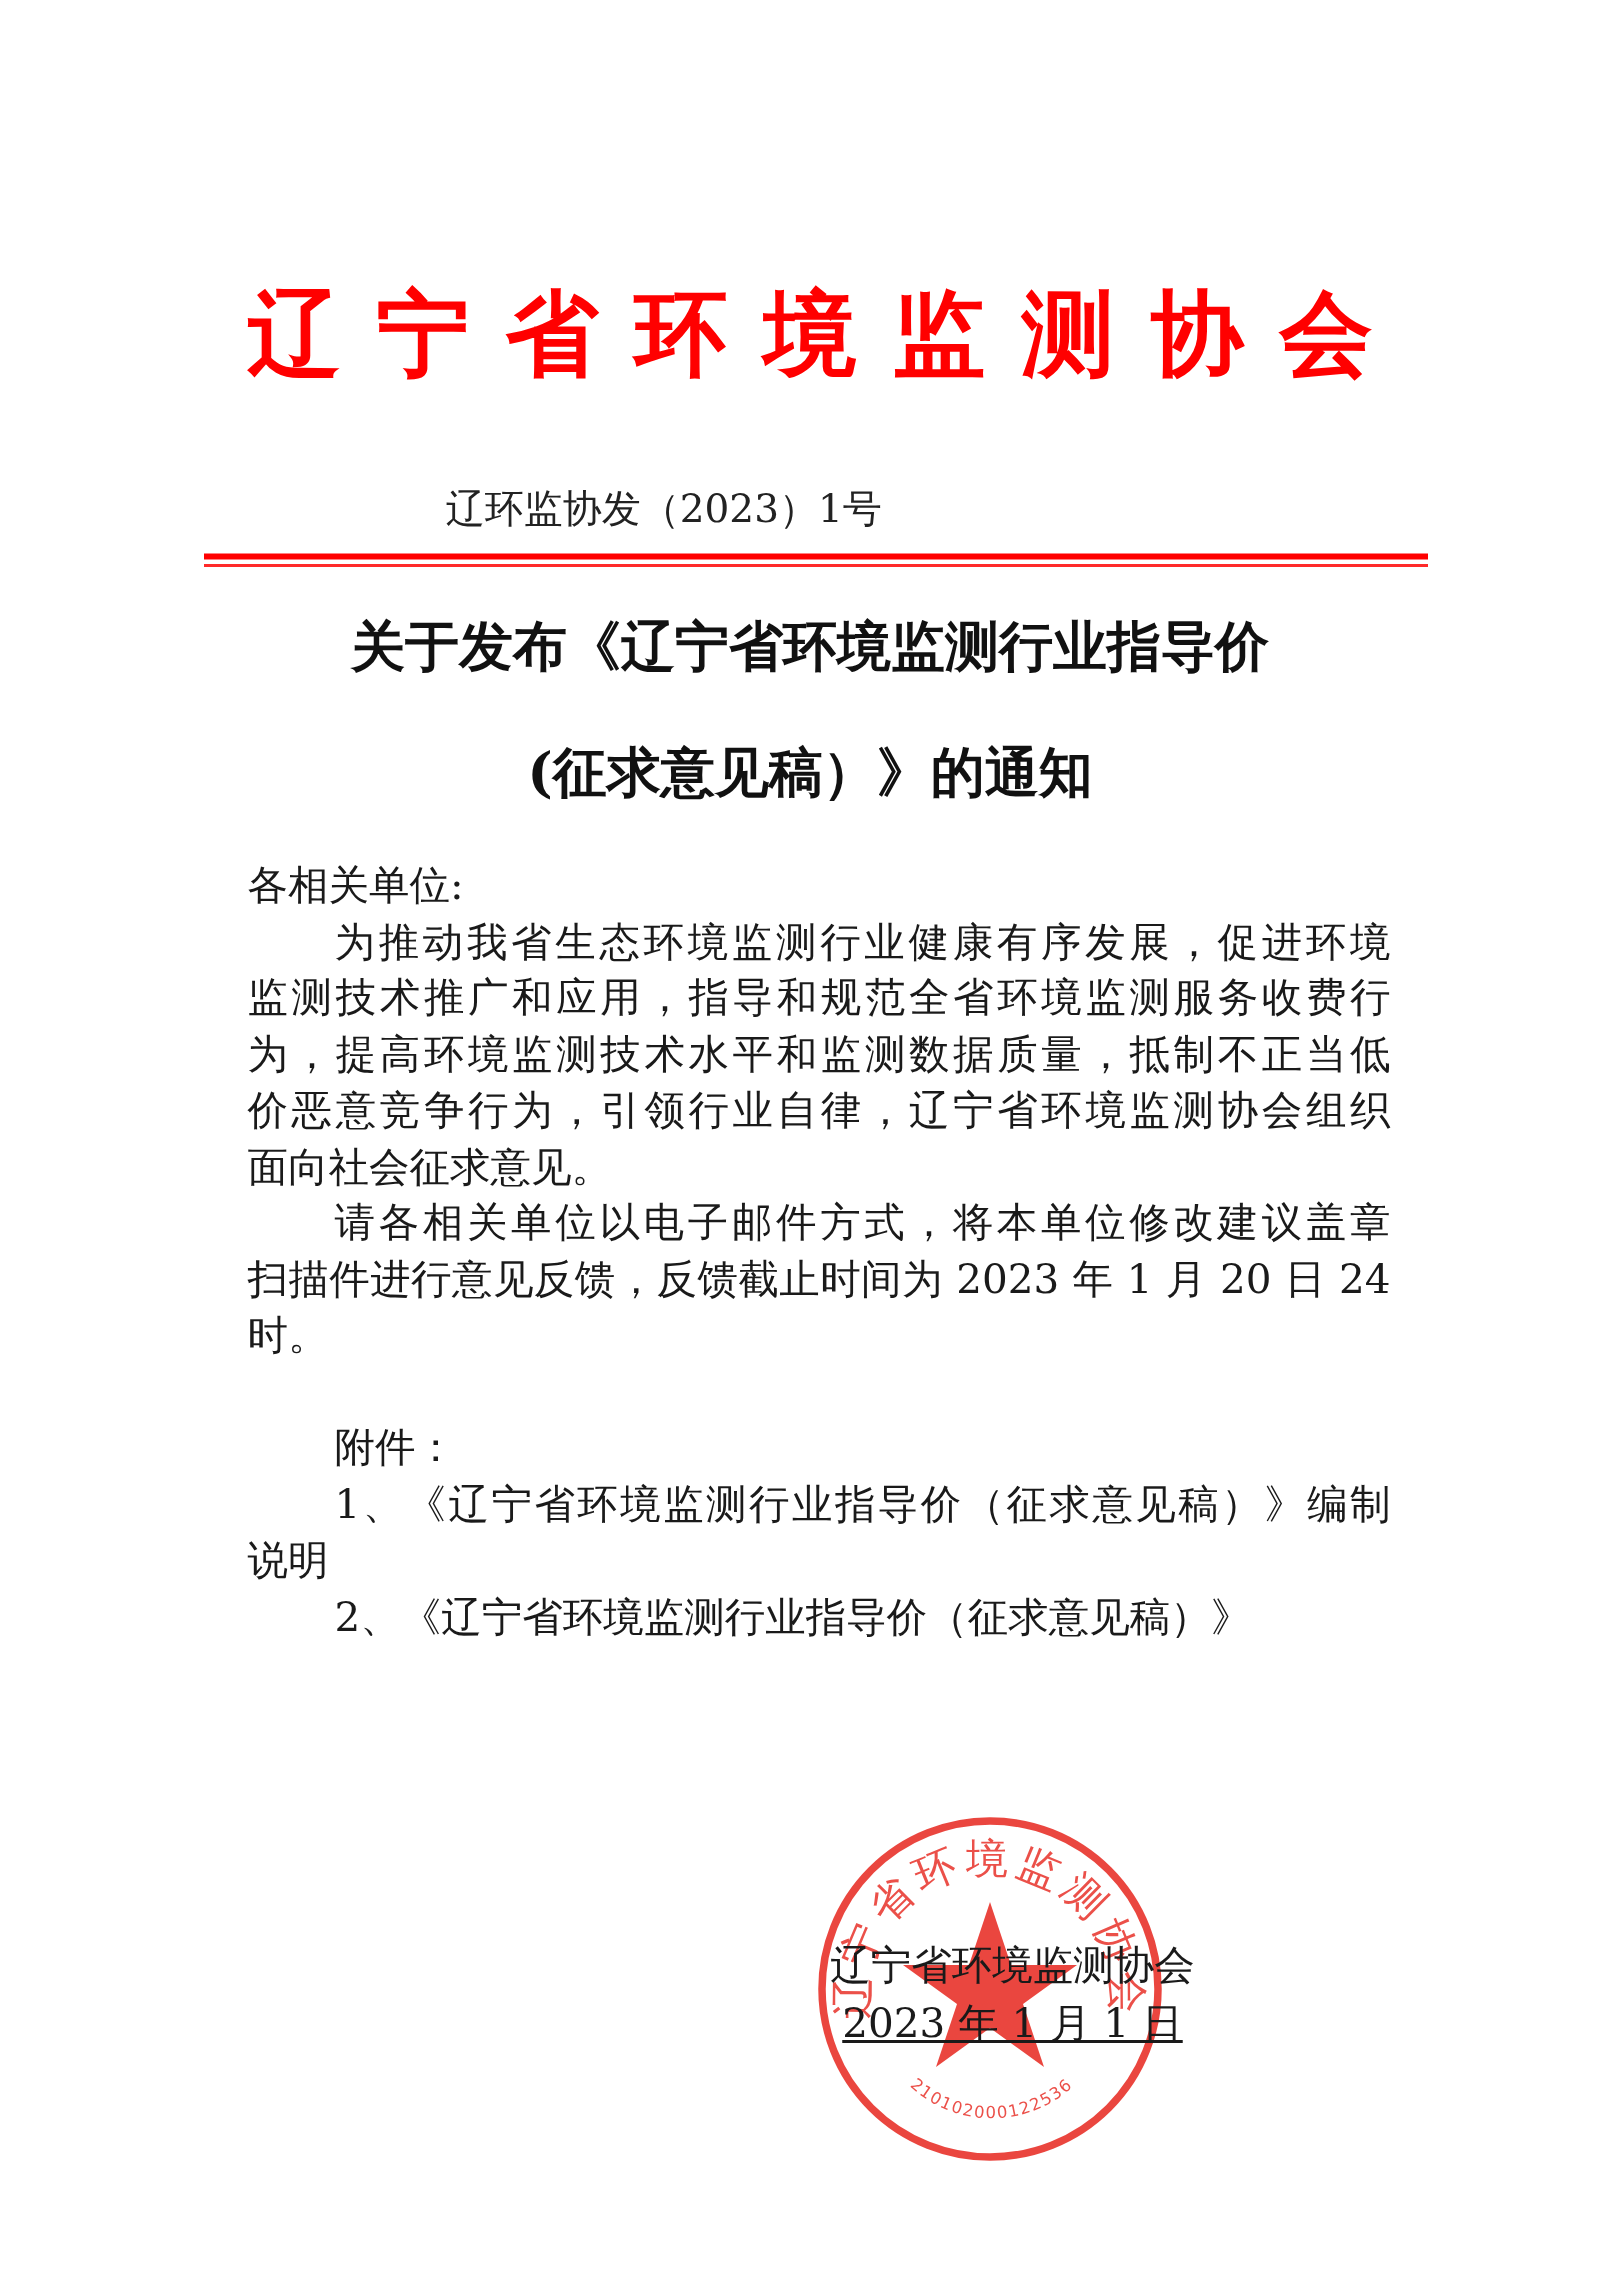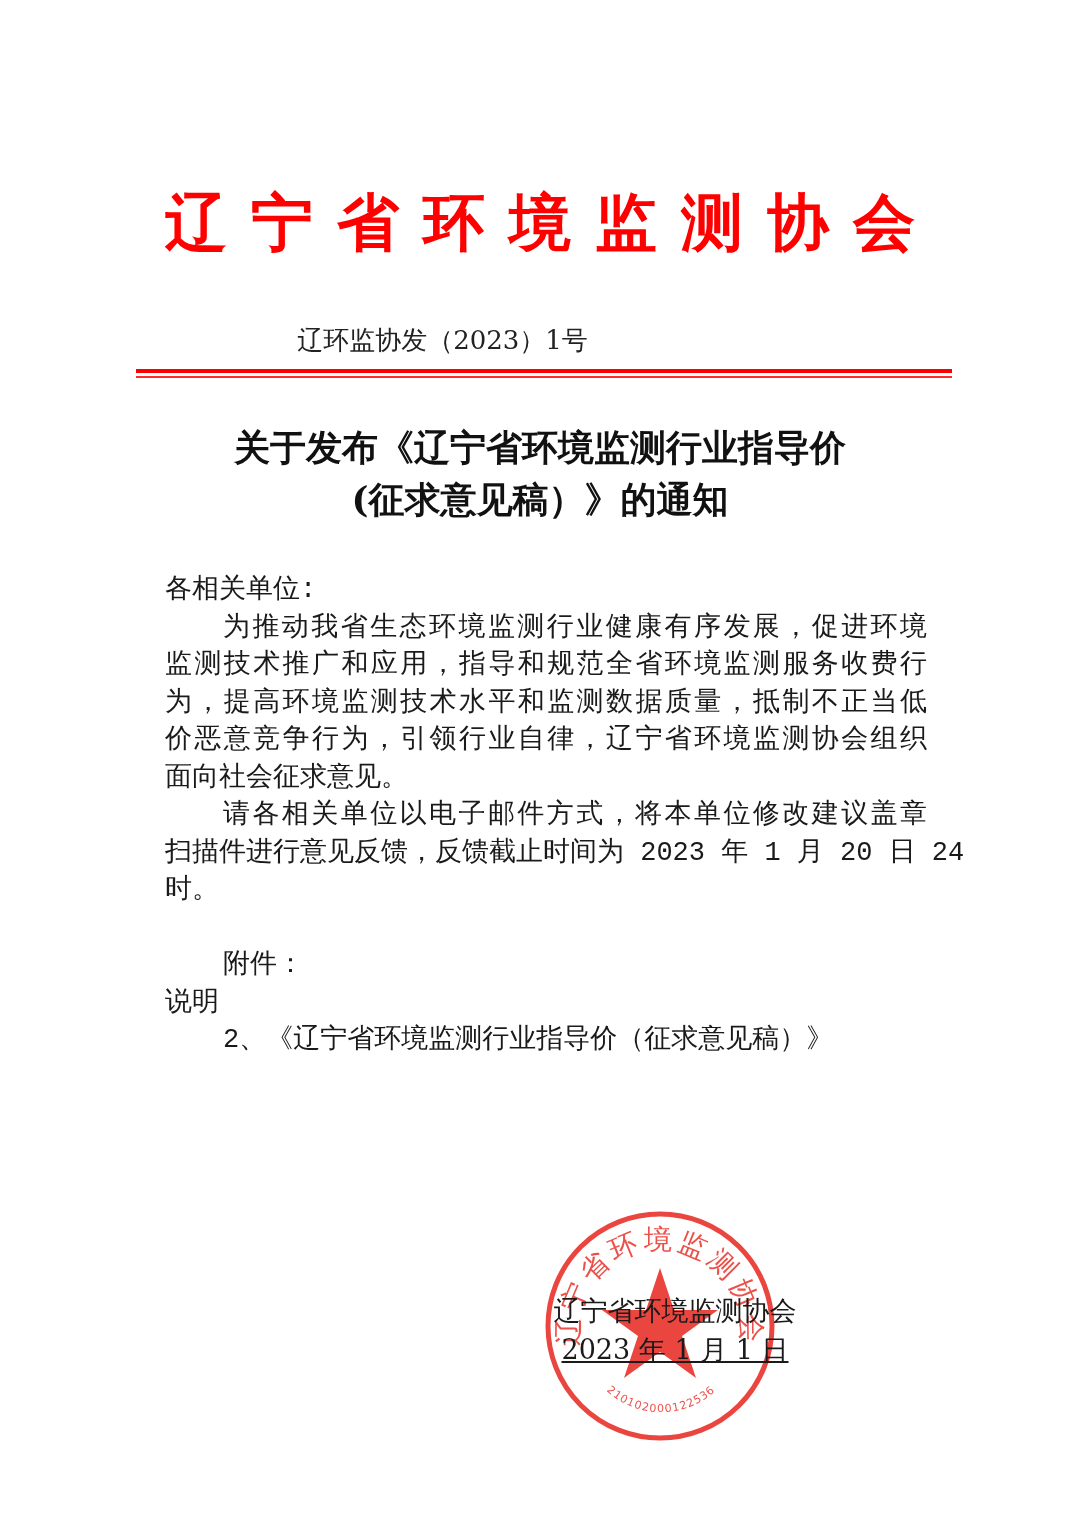--- a/index.html
+++ b/index.html
@@ -60,34 +60,33 @@
     .title {
       left: 0;
       width: 1080px;
       text-align: center;
       font-family: "DejaVu Serif", serif;
       font-weight: bold;
       font-size: 36px;
       line-height: 50px;
       color: #111;
     }
-    .title-1 { top: 412px; }
-    .title-2 { top: 464px; text-align: center; }
+    .title-1 { top: 396px; }
+    .title-2 { top: 480px; text-align: center; }
 
     .body-text {
       left: 165px;
       width: 762px;
       font-size: 27px;
       line-height: 37.5px;
       color: #1a1a1a;
     }
     .line {
       white-space: nowrap;
       height: 37.5px;
-      font-family: Liberation Mono, monospace;
     }
     .indent { padding-left: 58px; }
     .justify-line {
       text-align: justify;
       text-align-last: justify;
     }
 
     .seal {
       left: 540px;
       top: 1196px;
@@ -129,20 +128,21 @@
   <div class="line">面向社会征求意见。</div>
 
   <div class="line indent justify-line">请各相关单位以电子邮件方式，将本单位修改建议盖章</div>
   <div class="line justify-line">扫描件进行意见反馈，反馈截止时间为 2023 年 1 月 20 日 24</div>
   <div class="line">时。</div>
 
 
   <div class="line"></div>
 
   <div class="line indent">附件：</div>
+  <div class="line indent justify-line">1、《辽宁省环境监测行业指导价（征求意见稿）》编制</div>
   <div class="line">说明</div>
   <div class="line indent">2、《辽宁省环境监测行业指导价（征求意见稿）》</div>
 </div>
 
 <div class="abs seal">
   <svg width="240" height="240" viewBox="0 0 240 240">
     <defs>
       <path id="sealArc" d="M 42 150 A 82 82 0 1 1 198 150" fill="none"></path>
       <path id="sealBottomArc" d="M 60 178 A 80 80 0 0 0 182 178" fill="none"></path>
     </defs>

